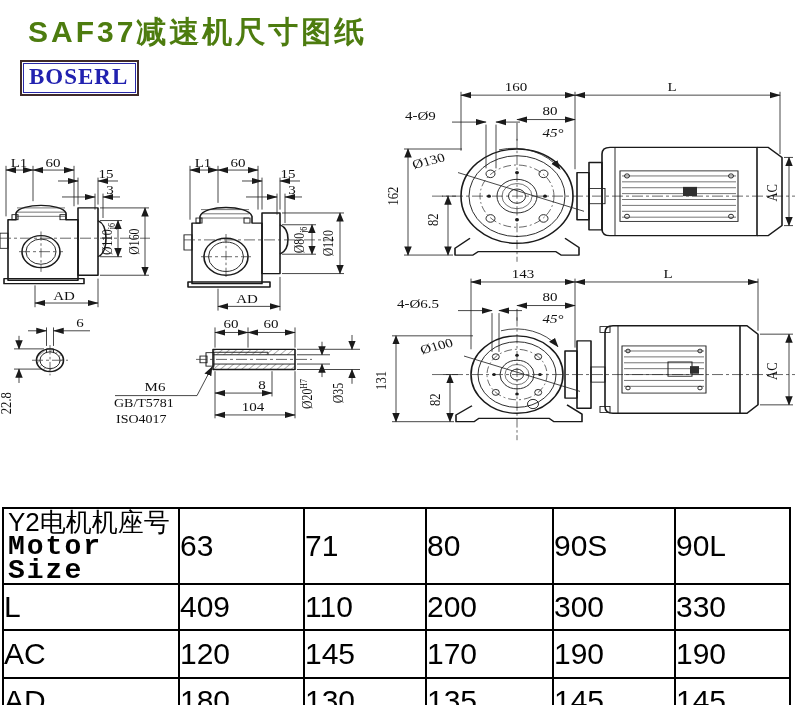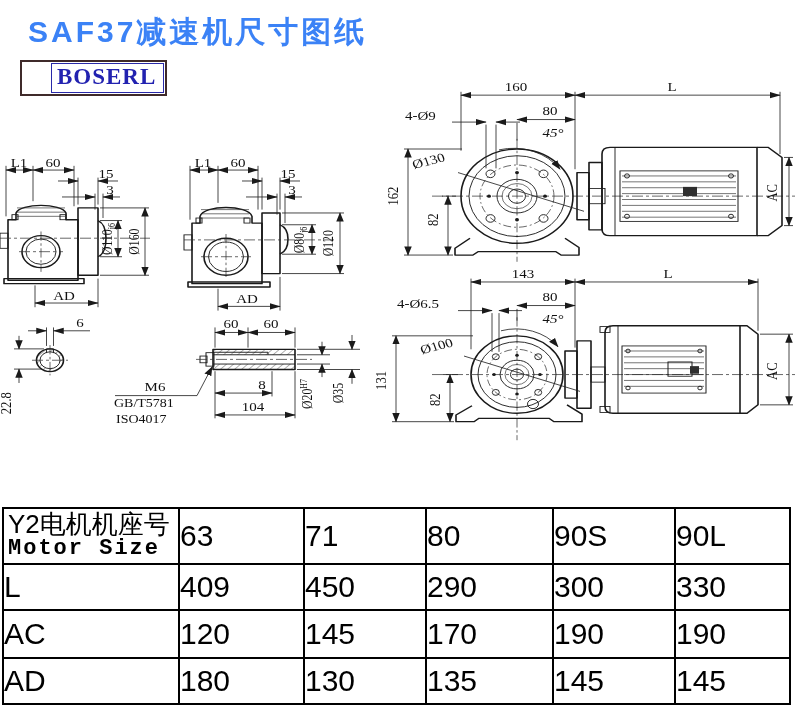--- a/index.html
+++ b/index.html
@@ -1,42 +1,42 @@
 <!DOCTYPE html>
 <html><head>
 <meta charset="utf-8">
 <style>
   html,body{margin:0;padding:0;background:#fff;}
   #page{position:relative;width:800px;height:705px;background:#fff;overflow:hidden;
         font-family:"Liberation Sans",sans-serif;color:#000;}
   #title{position:absolute;left:28px;top:12px;font-size:30px;font-weight:700;
-         letter-spacing:3px;color:#3b82f6;white-space:nowrap;}
+         letter-spacing:3px;color:#4d7c0f;white-space:nowrap;}
   #logo{position:absolute;left:20px;top:60px;border:2px solid #3f2a2a;padding:1px;background:#fff;}
   #logo .inner{display:block;border:1px solid #2929a8;padding:0 7px 2px 5px;
-         color:#2222b0;font-family:"Liberation Serif",serif;font-size:23px;font-weight:600;letter-spacing:1px;margin-left:28px;}
+         color:#2222b0;font-family:"Liberation Serif",serif;font-size:23px;font-weight:600;letter-spacing:1px;}
   #cad{position:absolute;left:0;top:80px;}
   svg text.dt{font-family:"Liberation Serif",serif;font-size:15px;fill:#111;}
   svg text.sm{font-size:14px;}
   svg text.it{font-style:italic;}
   svg tspan.sub{font-size:9.5px;}
   svg tspan.sup{font-size:9.5px;}
   .o{fill:none;stroke:#1a1a1a;stroke-width:1.6;stroke-linejoin:round;}
   .t{fill:none;stroke:#1a1a1a;stroke-width:1;}
   .f7{fill:none;stroke:#2a2a2a;stroke-width:.7;}
   .d{fill:none;stroke:#222;stroke-width:.9;}
   .cl{fill:none;stroke:#333;stroke-width:.8;stroke-dasharray:11 3 3 3;}
   .bc{fill:none;stroke:#333;stroke-width:.8;stroke-dasharray:8 3 2 3;}
   .dot{fill:#1a1a1a;stroke:none;}
   .np{fill:#2f2f2f;stroke:none;}
   #dimtable{position:absolute;left:2px;top:507px;border-collapse:collapse;table-layout:fixed;}
   #dimtable td{border:2px solid #000;text-align:left;vertical-align:middle;
         font-size:30px;color:#000;padding:0;overflow:hidden;}
   #dimtable td.hc{text-align:left;padding-left:4px;}
   .hcn{font-size:26px;font-weight:400;line-height:26px;white-space:nowrap;}
-  .hen{font-family:"Liberation Mono",monospace;font-size:22px;font-weight:700;letter-spacing:2px;line-height:24px;}
+  .hen{font-family:"Liberation Mono",monospace;font-size:28px;font-weight:700;letter-spacing:2px;line-height:24px;}
 </style>
 </head>
 <body>
 
 <div id="page">
 
   <div id="title">SAF37减速机尺寸图纸</div>
 
   <div id="logo">
     <span class="inner">BOSERL</span>
@@ -402,22 +402,22 @@
       </td>
       <td>63</td>
       <td>71</td>
       <td>80</td>
       <td>90S</td>
       <td>90L</td>
     </tr>
     <tr style="height:46px">
       <td>L</td>
       <td>409</td>
-      <td>450</td>
-      <td>290</td>
+      <td>110</td>
+      <td>200</td>
       <td>300</td>
       <td>330</td>
     </tr>
     <tr style="height:48px">
       <td>AC</td>
       <td>120</td>
       <td>145</td>
       <td>170</td>
       <td>190</td>
       <td>190</td>

